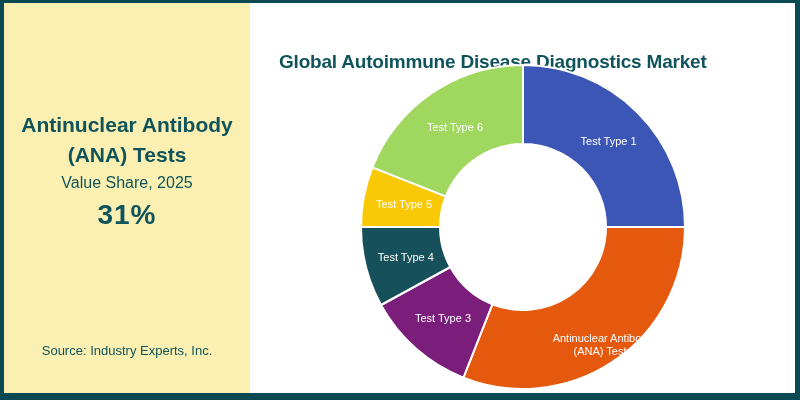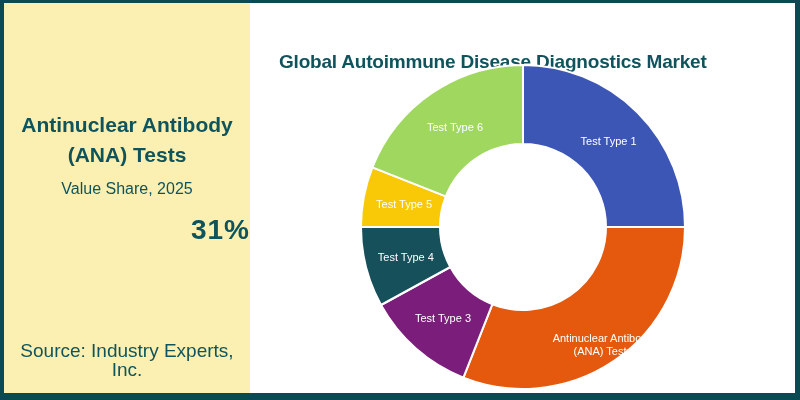--- a/index.html
+++ b/index.html
@@ -8,25 +8,25 @@
     background:var(--page-bg,#fff);
     font-family:"Liberation Sans",sans-serif;
     box-sizing:border-box;
   }
   .left-panel{
     position:absolute;left:4px;top:3px;width:246px;height:390px;
     background:var(--panel-bg,#FBF0B1);
   }
   .panel-text{position:absolute;left:0;top:107px;width:100%;text-align:center;color:var(--teal-text,#0F545C);}
   .panel-title{font-size:21px;font-weight:bold;line-height:30px;margin:0 4px;}
-  .panel-subtitle{font-size:16px;line-height:21px;margin-top:8px;}
-  .panel-value{font-size:28px;font-weight:bold;line-height:32px;margin-top:15px;letter-spacing:1px;text-align:right;}
+  .panel-subtitle{font-size:16px;line-height:21px;margin-top:2px;}
+  .panel-value{font-size:28px;font-weight:bold;line-height:32px;margin-top:6px;letter-spacing:1px;}
   .source-block{
     position:absolute;left:0;top:338px;width:100%;text-align:center;
-    color:var(--teal-text,#0F545C);font-size:19px;line-height:19px;
+    color:var(--teal-text,#0F545C);font-size:13px;line-height:19px;
   }
   .header-block{position:absolute;left:279px;top:10px;width:520px;color:var(--teal-text,#0F545C);margin-top:40px;}
   .header-title{font-size:19px;font-weight:bold;line-height:24px;letter-spacing:-0.2px;margin:0;}
   .header-subtitle{font-size:13px;line-height:17px;margin-top:1px;}
   .chart-svg{position:absolute;left:0;top:0;}
   .chart-svg text{
     font-family:"Liberation Sans",sans-serif;font-size:11px;
     text-anchor:middle;
   }
   .border-overlay{

